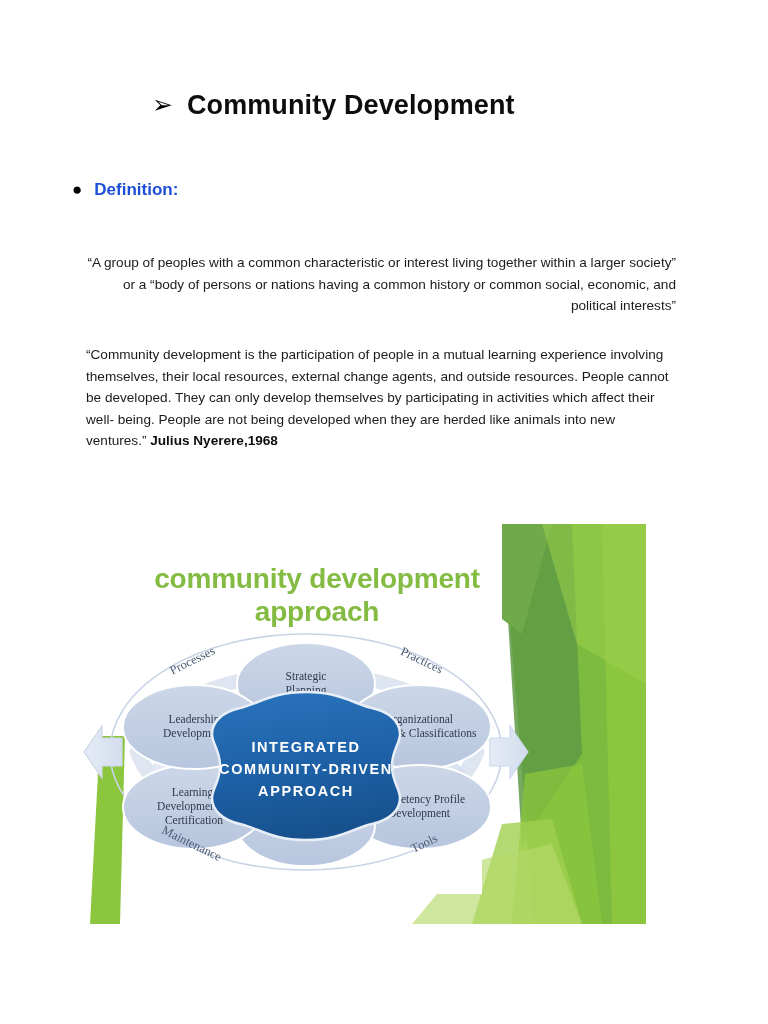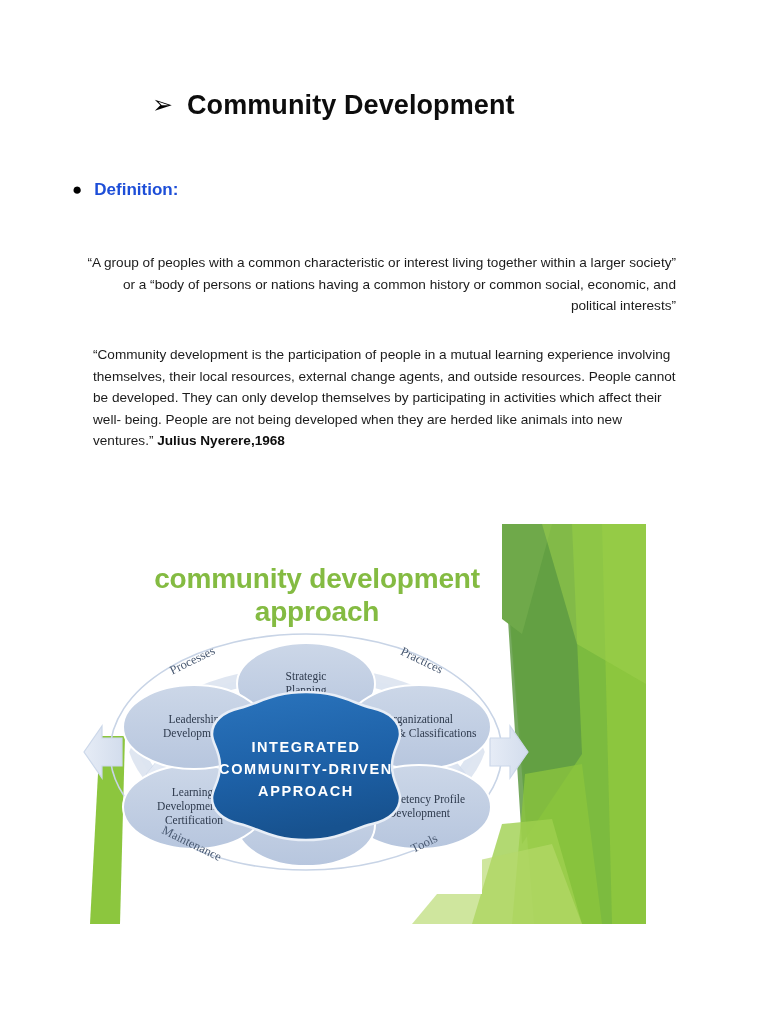--- a/index.html
+++ b/index.html
@@ -68,21 +68,21 @@
   .para {
     position: absolute;
     left: 86px;
     width: 590px;
     font-size: 13.6px;
     line-height: 21.5px;
     color: #1b1b1b;
     text-align: left;
   }
   .para-1 { top: 252px; text-align: right; }
-  .para-2 { top: 344px; margin-left: 7px; }
+  .para-2 { top: 344px; }
   .attrib {
     font-weight: bold;
     color: #0d0d0d;
   }
 
   
   .figure {
     position: absolute;
     left: 82px;
     top: 524px;

